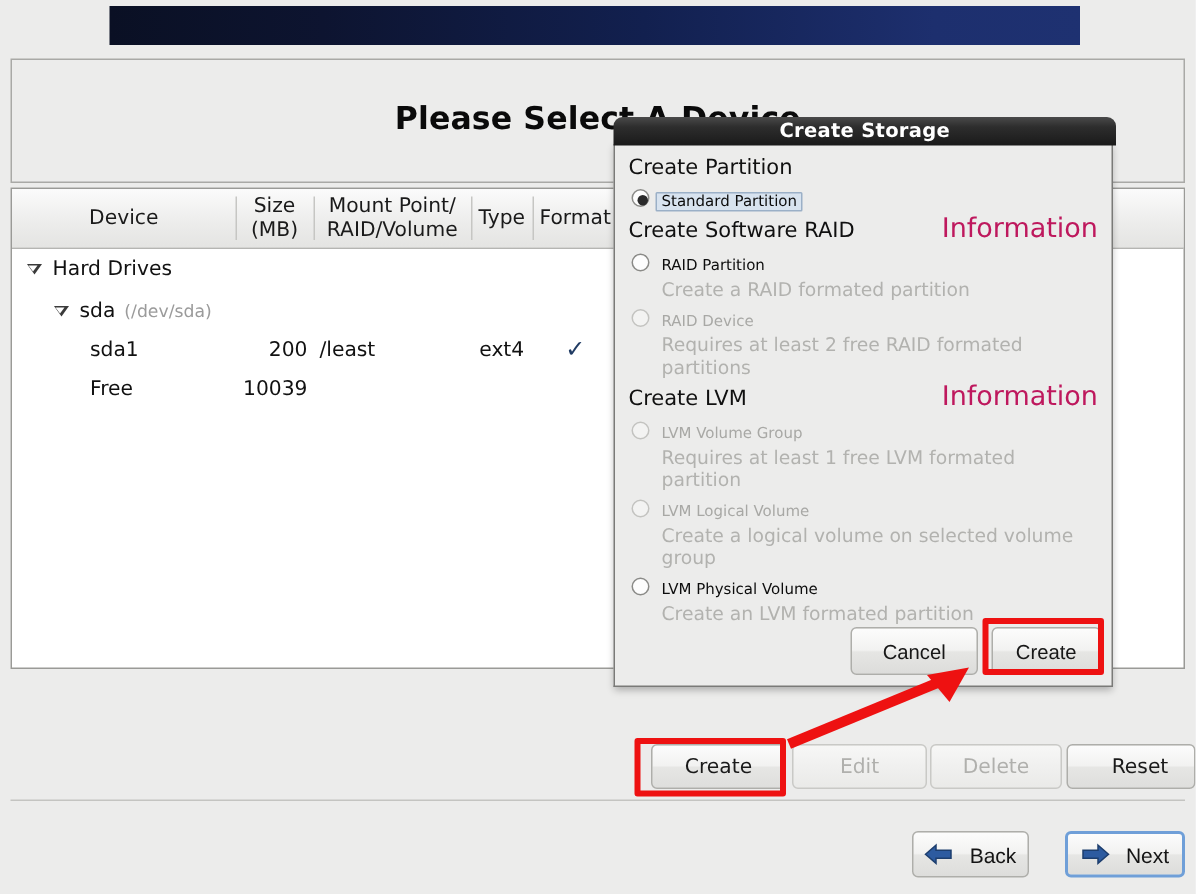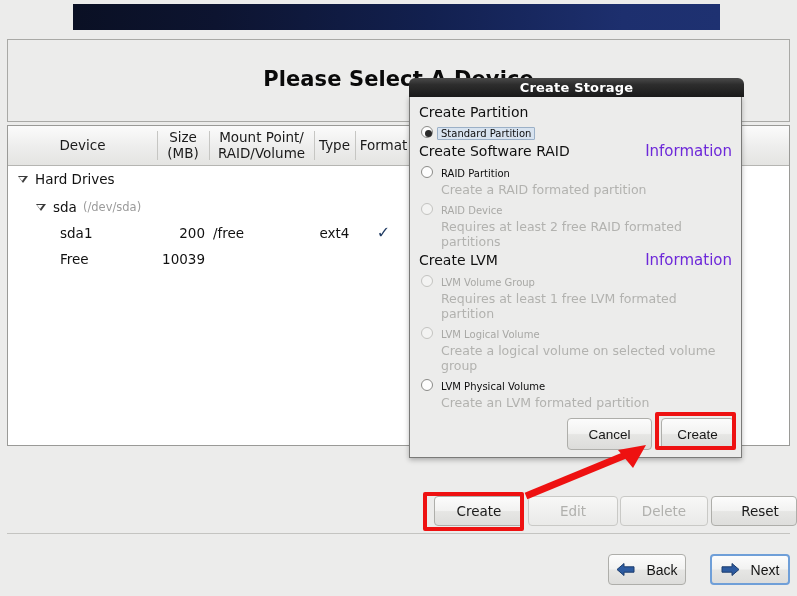--- a/index.html
+++ b/index.html
@@ -141,21 +141,21 @@
     color: #ffffff; font-size: 13px; font-weight: bold;
     display: flex; align-items: center; justify-content: center;
     letter-spacing: 0.2px;
   }
   .dlg-body { position: relative; padding: 8px 9px 0 9px; }
 
   .grp {
     display: flex; justify-content: space-between; align-items: baseline;
     font-size: 14px; color: #101010; margin: 0 0 2px 0;
   }
-  .grp .info { font-size: 15px; color: #6d28d9; }
+  .grp .info { font-size: 18px; color: #be185d; }
 
   .opt { position: relative; padding-left: 22px; margin-bottom: 1px; }
   .radio {
     position: absolute; left: 2px; top: 4px;
     width: 12px; height: 12px; border-radius: 50%;
     border: 1px solid #8b8b88; background: #fdfdfd;
   }
   .radio.sel::after {
     content: ""; position: absolute; left: 2.5px; top: 2.5px;
     width: 7px; height: 7px; border-radius: 50%; background: #2a2a2a;
@@ -235,21 +235,21 @@
           <span>sda</span>
           <span class="devpath">(/dev/sda)</span>
         </div>
       </div>
 
       <div class="row r-ind" style="margin-top:3px;">
         <div class="cell dev">
           <span>sda1</span>
         </div>
         <div class="cell size">200</div>
-        <div class="cell mount">/free</div>
+        <div class="cell mount">/least</div>
         <div class="cell type">ext4</div>
         <div class="cell fmt">
           <span class="check">✓</span>
         </div>
       </div>
 
       <div class="row r-ind" style="margin-top:3px;">
         <div class="cell dev">
           <span>Free</span>
         </div>

